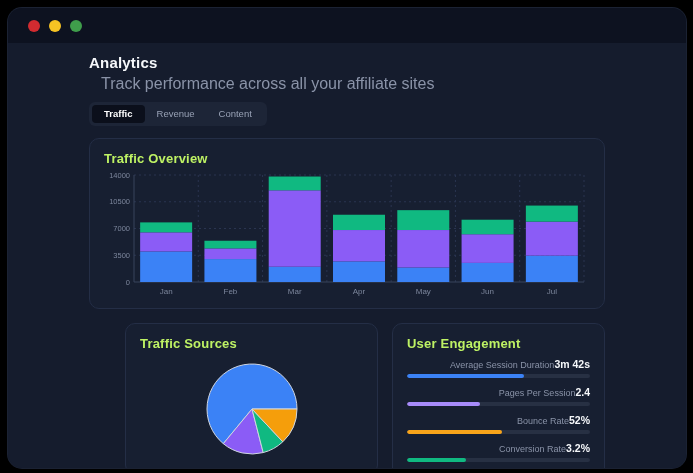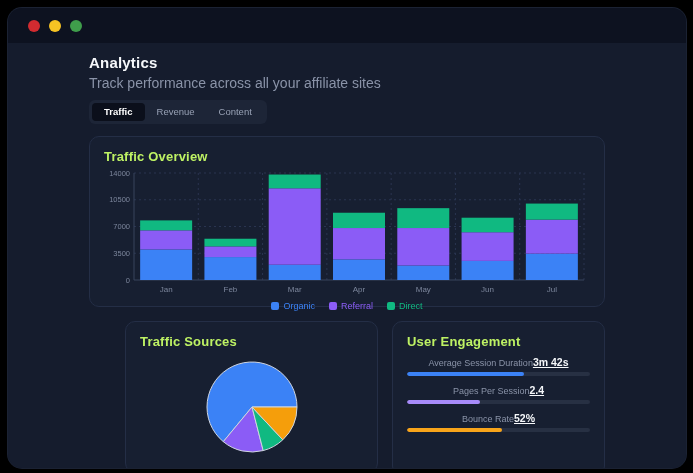--- a/index.html
+++ b/index.html
@@ -16,21 +16,21 @@
     box-shadow:0 0 0 1px #1b2233;
   }
   .titlebar {
     height:35px; background:#0d1220;
     display:flex; align-items:center; padding-left:20px; gap:9px;
   }
   .tl-dot { width:12px; height:12px; border-radius:50%; }
   .content { height:425px; background:#151c2d; }
   .container { width:516px; margin:0 auto; padding-top:11px; }
   .page-title { color:#f5f7fa; font-size:15px; font-weight:700; letter-spacing:.2px; }
-  .page-sub { color:#8a93a8; font-size:14px; margin-top:4px; }
+  .page-sub { color:#8a93a8; font-size:16px; margin-top:4px;margin-left:12px; }
   .tabbar {
     display:inline-flex; margin-top:9px; background:#1d2537; border-radius:6px;
     padding:3px; gap:0;
   }
   .tab {
     font-size:9.5px; color:#98a1b5; padding:4px 12px; border-radius:4px;
     cursor:pointer; line-height:1; border:none; background:transparent;
     font-family:inherit;
   }
   .tab.active { background:#0b0f1b; color:#ffffff; font-weight:600; }
@@ -46,23 +46,23 @@
   .legend-label { font-size:9px; }
   .bottom-row { display:flex; gap:14px; margin-top:14px;padding-left:36px; }
   .sources-card {
     width:253px; height:152px; padding:12px 14px;
     display:flex; flex-direction:column;
   }
   .pie-holder { flex:1; display:flex; align-items:center; justify-content:center; margin-top:6px; }
   .engagement-card { flex:1; height:155px; padding:12px 14px; }
   .metrics { margin-top:8px; }
   .metric { margin-bottom:9px; }
-  .metric-line { display:flex; justify-content:center; align-items:baseline; line-height:11px; }
+  .metric-line { display:flex; justify-content:flex-end; align-items:baseline; line-height:11px; }
   .metric-label { color:#8a93a8; font-size:9px; }
-  .metric-value { color:#f5f7fa; font-size:10.5px; font-weight:700;text-decoration:underline; }
+  .metric-value { color:#f5f7fa; font-size:10.5px; font-weight:700; }
   .track {
     margin-top:3px; height:4px; background:#273043; border-radius:2px; overflow:hidden;
   }
   .fill { height:100%; border-radius:2px; }
 </style>
 </head>
 <body>
 
 <div class="window">
   <div class="titlebar" id="titlebar">
@@ -125,34 +125,20 @@
               <text x="319.28571428571433" y="124" text-anchor="middle" font-size="8" fill="#7c869c">May</text>
               <rect x="357.5714285714286" y="92.89285714285714" width="52" height="19.10714285714286" fill="#3b82f6"></rect>
               <rect x="357.5714285714286" y="64.23214285714286" width="52" height="28.660714285714278" fill="#8b5cf6"></rect>
               <rect x="357.5714285714286" y="49.71071428571428" width="52" height="14.52142857142858" fill="#10b981"></rect>
               <text x="383.5714285714286" y="124" text-anchor="middle" font-size="8" fill="#7c869c">Jun</text>
               <rect x="421.85714285714295" y="85.63214285714285" width="52" height="26.367857142857147" fill="#3b82f6"></rect>
               <rect x="421.85714285714295" y="51.621428571428574" width="52" height="34.01071428571428" fill="#8b5cf6"></rect>
               <rect x="421.85714285714295" y="35.57142857142857" width="52" height="16.050000000000004" fill="#10b981"></rect>
               <text x="447.85714285714295" y="124" text-anchor="middle" font-size="8" fill="#7c869c">Jul</text>
             </svg>
-          <div class="legend" id="legend">
-              <span class="legend-item">
-                <span class="legend-swatch" style="background: rgb(59, 130, 246);"></span>
-                <span class="legend-label" style="color: rgb(59, 130, 246);">Organic</span>
-              </span>
-              <span class="legend-item">
-                <span class="legend-swatch" style="background: rgb(139, 92, 246);"></span>
-                <span class="legend-label" style="color: rgb(139, 92, 246);">Referral</span>
-              </span>
-              <span class="legend-item">
-                <span class="legend-swatch" style="background: rgb(16, 185, 129);"></span>
-                <span class="legend-label" style="color: rgb(16, 185, 129);">Direct</span>
-              </span>
-            </div>
         </div>
       </div>
 
       <div class="bottom-row">
         <div class="card sources-card">
           <div class="card-title">Traffic Sources</div>
           <div class="pie-holder">
             <svg id="piechart" width="96" height="96" viewBox="0 0 96 96">
                 <path d="M 48 48 L 93.00 48.00 A 45 45 0 1 0 19.32 82.67 Z" fill="#3b82f6" stroke="#cfd5e0" stroke-width="1" stroke-linejoin="round"></path>
                 <path d="M 48 48 L 19.32 82.67 A 45 45 0 0 0 59.19 91.59 Z" fill="#8b5cf6" stroke="#cfd5e0" stroke-width="1" stroke-linejoin="round"></path>
@@ -185,18 +171,27 @@
               </div>
               <div class="metric">
                 <div class="metric-line">
                   <span class="metric-label">Bounce Rate</span>
                   <span class="metric-value">52%</span>
                 </div>
                 <div class="track">
                   <div class="fill" style="width: 52%; background: rgb(248, 164, 26);"></div>
                 </div>
               </div>
+              <div class="metric">
+                <div class="metric-line">
+                  <span class="metric-label">Conversion Rate</span>
+                  <span class="metric-value">3.2%</span>
+                </div>
+                <div class="track">
+                  <div class="fill" style="width: 32%; background: rgb(16, 185, 129);"></div>
+                </div>
+              </div>
             </div>
         </div>
       </div>
     </div>
   </div>
 </div>
 
 </body></html>

